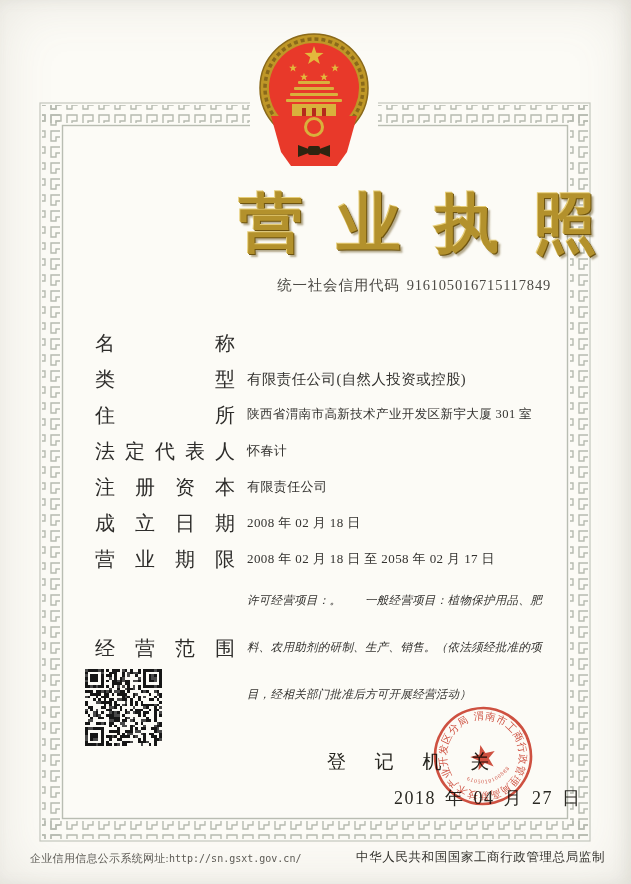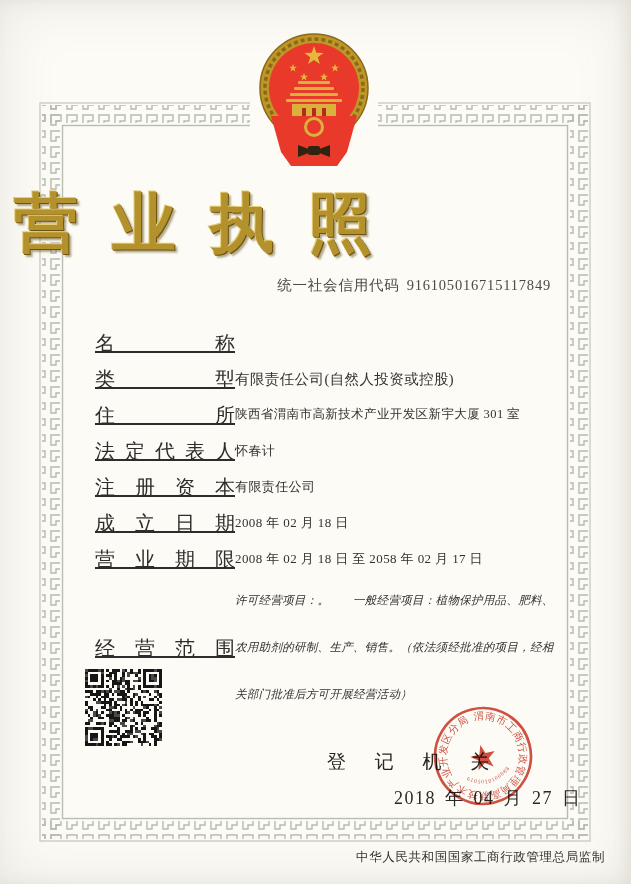--- a/index.html
+++ b/index.html
@@ -11,40 +11,39 @@
     overflow:hidden;
     box-shadow:inset 0 0 55px rgba(110,105,90,.14), inset -6px 0 14px rgba(120,115,100,.10);
     font-family:"Liberation Serif","DejaVu Serif",serif;
   }
   svg{display:block}
   .frame{position:absolute;left:0;top:0;}
   .emblem-gap{position:absolute;left:250px;top:98px;width:128px;height:30px;background:#fcfbf6;}
   .emblem{position:absolute;left:257px;top:26px;width:114px;height:142px;}
   .title{
     position:absolute;left:0;top:180px;width:100%;
-    margin:0;text-align:left;
+    margin:0;text-align:right;
     font-size:64px;font-weight:700;
     letter-spacing:34px;padding-left:14px;box-sizing:border-box;
     color:#b3912c;
     text-shadow:-1px -1px 0 #e6cd77, 1px 1px 0 #6e5410, 3px 3px 2px rgba(90,68,12,.45);
   }
   .credit-code{
     position:absolute;top:276px;right:80px;
     font-size:14.5px;color:#4c4a45;letter-spacing:.8px;
   }
   .credit-code .code{margin-left:7px;font-family:"Liberation Serif",serif;}
   .fields{position:absolute;left:95px;top:325px;width:462px;}
   .row{display:flex;align-items:center;min-height:36px;}
   .row.multiline{align-items:center;}
   .label{
-    flex:0 0 140px;width:140px;
+    flex:0 0 140px;width:140px;margin-right:12px;
     font-size:20px;color:#2e2d2b;
     text-align:justify;text-align-last:justify;
     line-height:36px;
-    text-decoration:underline;
   }
   .value{font-size:13px;color:#33322f;letter-spacing:.4px;line-height:1.25;}
   .v-0{font-size:15px;}
   .v-1{font-size:14.5px;}
   .v-2{font-size:12.5px;}
   .v-7{font-size:11.5px;line-height:47px;letter-spacing:.3px;font-style:italic;}
   .qr{position:absolute;left:85px;top:669px;width:77px;height:77px;}
   .registrar{
     position:absolute;left:327px;top:749px;
     font-size:19px;color:#26251f;letter-spacing:12px;white-space:nowrap;
@@ -604,15 +603,18 @@
     <circle cx="52" cy="52" r="47" fill="none" stroke="#c93322" stroke-width="2.6"></circle>
     <polygon fill="#c93322" points="52.00,41.00 55.06,49.79 64.36,49.98 56.95,55.61 59.64,64.52 52.00,59.20 44.36,64.52 47.05,55.61 39.64,49.98 48.94,49.79"></polygon>
     <text font-size="10" fill="#c93322" letter-spacing="0.5" font-family="'Liberation Serif',serif">
       <textPath href="#sealArc" startOffset="0">渭南市工商行政管理局高新技术产业开发区分局</textPath>
     </text>
     <text font-size="5.5" fill="#c93322" letter-spacing="1">
       <textPath href="#sealCodeArc" startOffset="12%">6105010100888</textPath>
     </text>
   </svg>
 
+  <div class="footer-left">
+    <span>企业信用信息公示系统网址:</span><span class="url">http://sn.gsxt.gov.cn/</span>
+  </div>
   <div class="footer-right">中华人民共和国国家工商行政管理总局监制</div>
 
 </div>
 
 </body></html>

